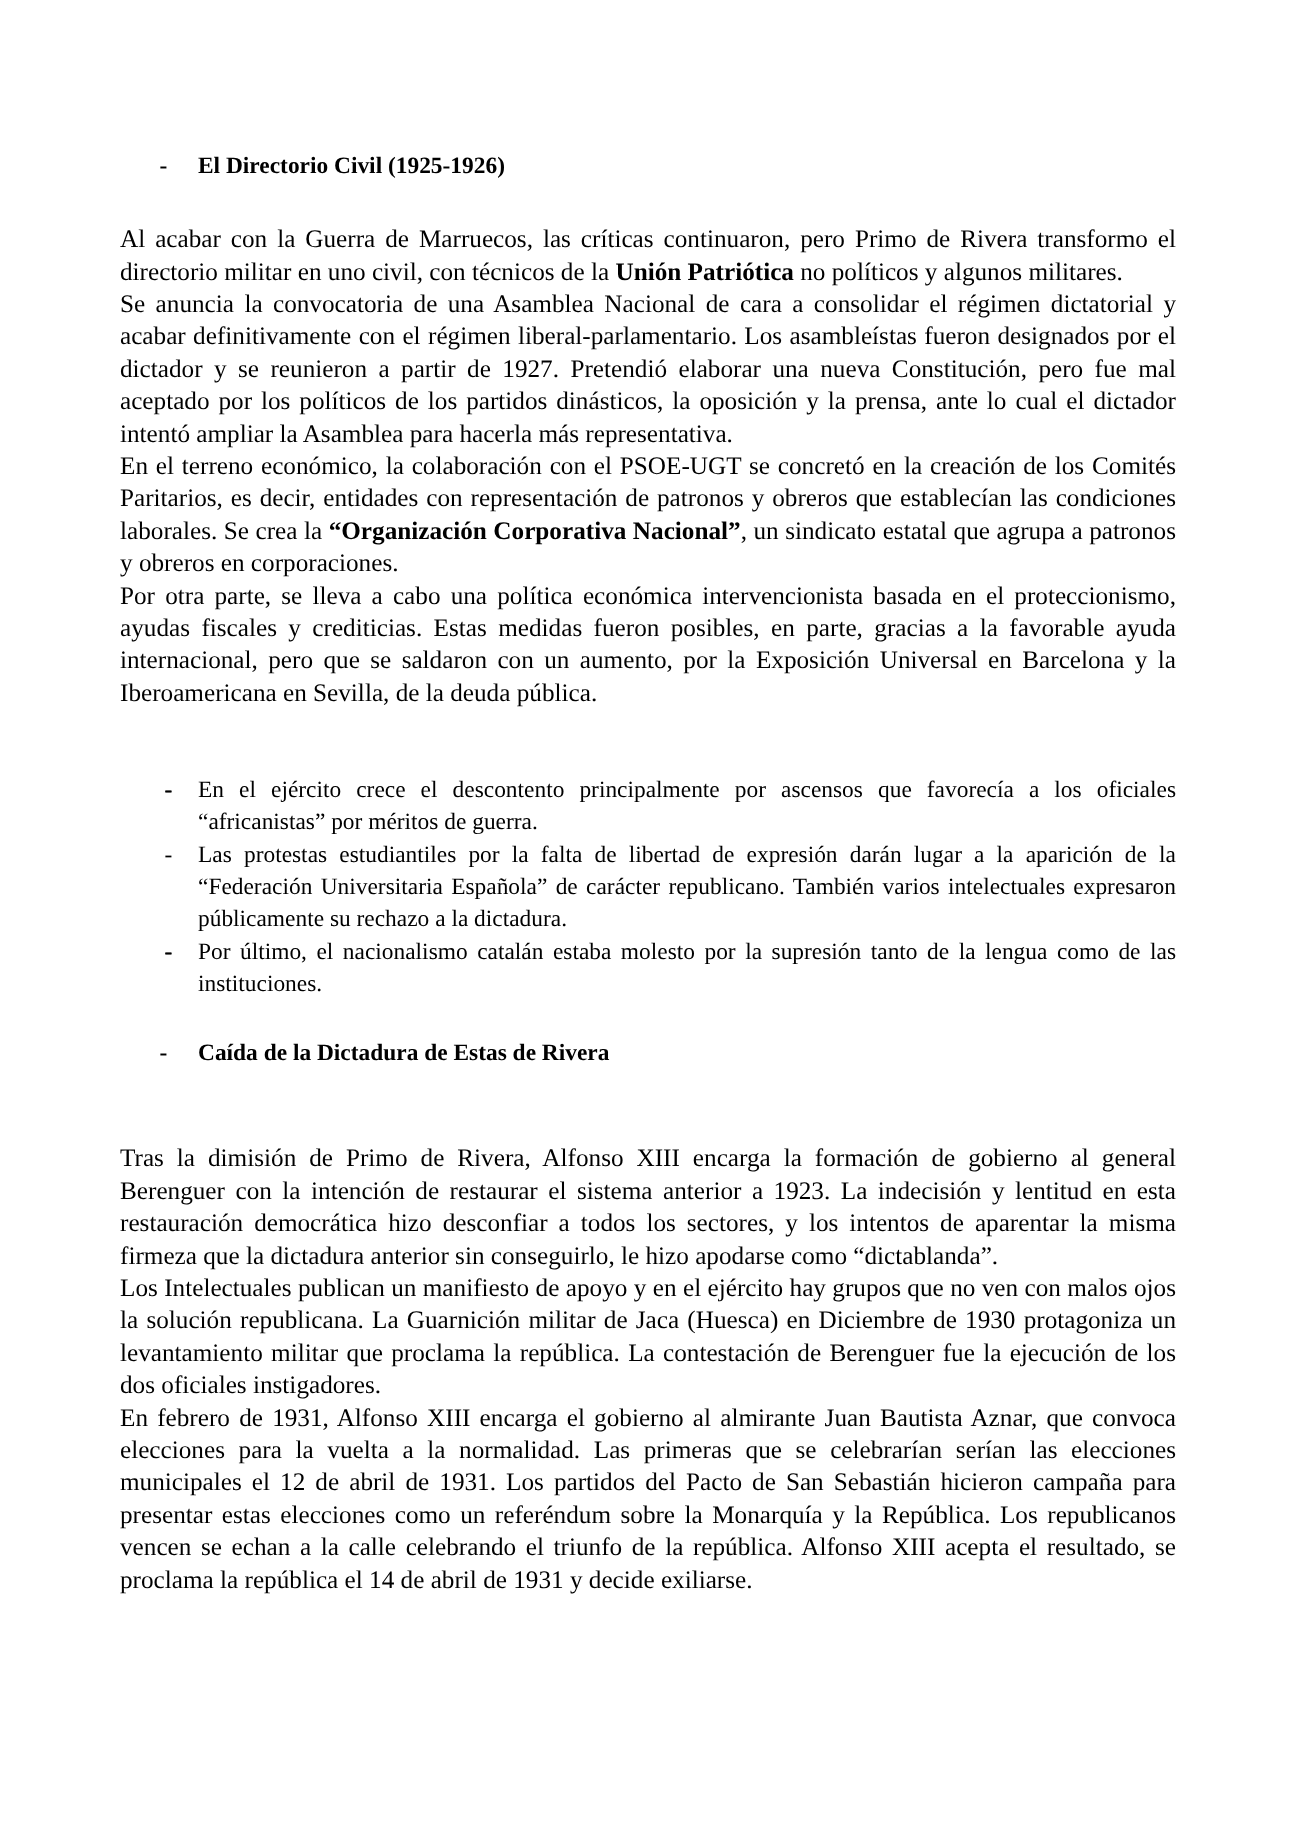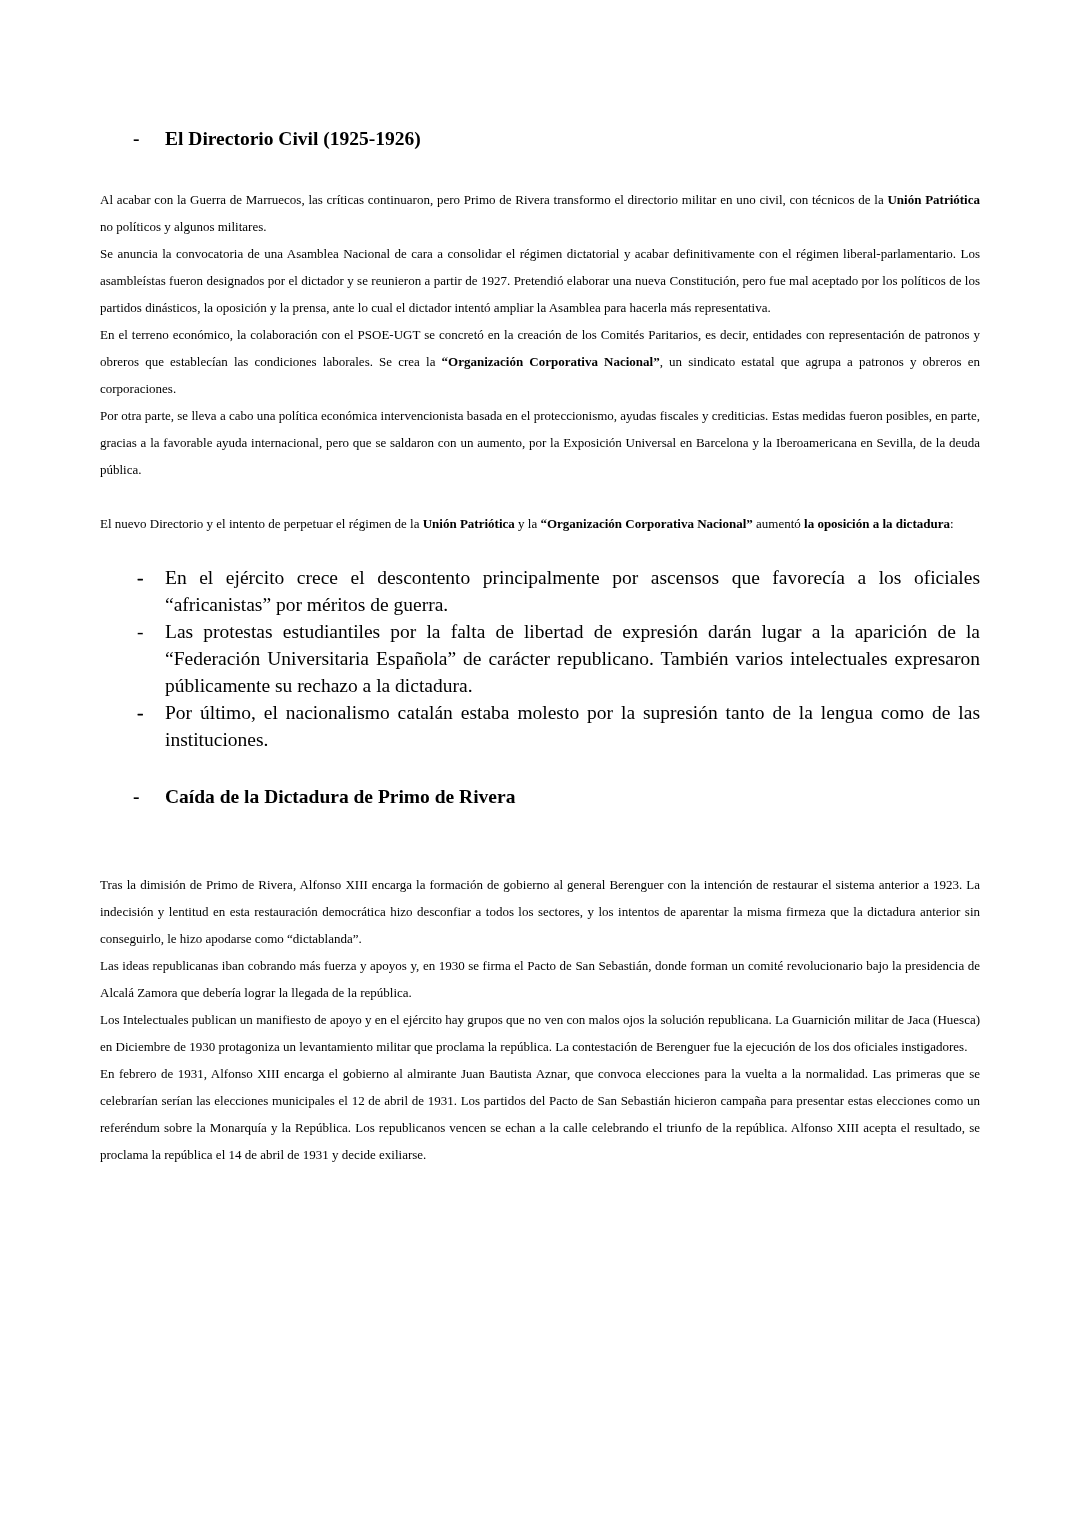--- a/index.html
+++ b/index.html
@@ -36,21 +36,21 @@
     margin: 0;
   }
   .heading .marker {
     position: absolute;
     left: 33px;
     top: 0;
     font-weight: bold;
   }
   p.para {
     margin: 0;
-    font-size: 13px;
+    font-size: 21px;
     line-height: 27px;
     text-align: justify;
     text-justify: inter-word;
     hyphens: none;
   }
   p.para.last-line-left {
     text-align-last: left;
   }
   .gap-27 { height: 27px; }
   .gap-30 { height: 30px; }
@@ -95,45 +95,43 @@
     <p class="para last-line-left"><span>Al acabar con la Guerra de Marruecos, las críticas continuaron, pero Primo de Rivera transformo el directorio militar en uno civil, con técnicos de la </span><b>Unión Patriótica</b><span> no políticos y algunos militares.</span></p>
 
     <p class="para last-line-left">Se anuncia la convocatoria de una Asamblea Nacional de cara a consolidar el régimen dictatorial y acabar definitivamente con el régimen liberal-parlamentario. Los asambleístas fueron designados por el dictador y se reunieron a partir de 1927. Pretendió elaborar una nueva Constitución, pero fue mal aceptado por los políticos de los partidos dinásticos, la oposición y la prensa, ante lo cual el dictador intentó ampliar la Asamblea para hacerla más representativa.</p>
 
     <p class="para last-line-left"><span>En el terreno económico, la colaboración con el PSOE-UGT se concretó en la creación de los Comités Paritarios, es decir, entidades con representación de patronos y obreros que establecían las condiciones laborales. Se crea la </span><b>“Organización Corporativa Nacional”</b><span>, un sindicato estatal que agrupa a patronos y obreros en corporaciones.</span></p>
 
     <p class="para last-line-left">Por otra parte, se lleva a cabo una política económica intervencionista basada en el proteccionismo, ayudas fiscales y crediticias. Estas medidas fueron posibles, en parte, gracias a la favorable ayuda internacional, pero que se saldaron con un aumento, por la Exposición Universal en Barcelona y la Iberoamericana en Sevilla, de la deuda pública.</p>
 
     <div class="gap-27"></div>
 
-    <p class="para last-line-left"><span>El nuevo Directorio y el intento de perpetuar el régimen de la </span><b>Unión Patriótica</b><span> y la </span><b>“Organización Corporativa Nacional”</b><span> aumentó </span><b>la oposición a la dictadura</b><span>:</span></p>
 
     <div class="gap-27"></div>
 
     <ul class="dash-list">
       <li class="last-line-left"><span class="marker">-</span></li>
       <li class="last-line-left"><span class="marker">-</span><span>En el ejército crece el descontento principalmente por ascensos que favorecía a los oficiales “africanistas” por méritos de guerra.</span></li>
       <li class="last-line-left"><span class="marker">-</span><span>Las protestas estudiantiles por la falta de libertad de expresión darán lugar a la aparición de la “Federación Universitaria Española” de carácter republicano. También varios intelectuales expresaron públicamente su rechazo a la dictadura.</span></li>
       <li class="last-line-left"><span class="marker">-</span></li>
       <li class="last-line-left"><span class="marker">-</span><span>Por último, el nacionalismo catalán estaba molesto por la supresión tanto de la lengua como de las instituciones.</span></li>
     </ul>
 
     <div class="gap-30"></div>
 
     <div class="heading">
-      <span class="marker">-</span><span>Caída de la Dictadura de Primo de Rivera</span>
+      <span class="marker">-</span><span>Caída de la Dictadura de Estas de Rivera</span>
     </div>
 
     <div class="gap-34"></div>
 
 
     <div class="gap-27"></div>
 
     <p class="para last-line-left">Tras la dimisión de Primo de Rivera, Alfonso XIII encarga la formación de gobierno al general Berenguer con la intención de restaurar el sistema anterior a 1923. La indecisión y lentitud en esta restauración democrática hizo desconfiar a todos los sectores, y los intentos de aparentar la misma firmeza que la dictadura anterior sin conseguirlo, le hizo apodarse como “dictablanda”.</p>
 
-    <p class="para last-line-left">Las ideas republicanas iban cobrando más fuerza y apoyos y, en 1930 se firma el Pacto de San Sebastián, donde forman un comité revolucionario bajo la presidencia de Alcalá Zamora que debería lograr la llegada de la república.</p>
 
     <p class="para last-line-left">Los Intelectuales publican un manifiesto de apoyo y en el ejército hay grupos que no ven con malos ojos la solución republicana. La Guarnición militar de Jaca (Huesca) en Diciembre de 1930 protagoniza un levantamiento militar que proclama la república. La contestación de Berenguer fue la ejecución de los dos oficiales instigadores.</p>
 
     <p class="para last-line-left">En febrero de 1931, Alfonso XIII encarga el gobierno al almirante Juan Bautista Aznar, que convoca elecciones para la vuelta a la normalidad. Las primeras que se celebrarían serían las elecciones municipales el 12 de abril de 1931. Los partidos del Pacto de San Sebastián hicieron campaña para presentar estas elecciones como un referéndum sobre la Monarquía y la República. Los republicanos vencen se echan a la calle celebrando el triunfo de la república. Alfonso XIII acepta el resultado, se proclama la república el 14 de abril de 1931 y decide exiliarse.</p>
 
   </div>
 </div>
 
 </body></html>

